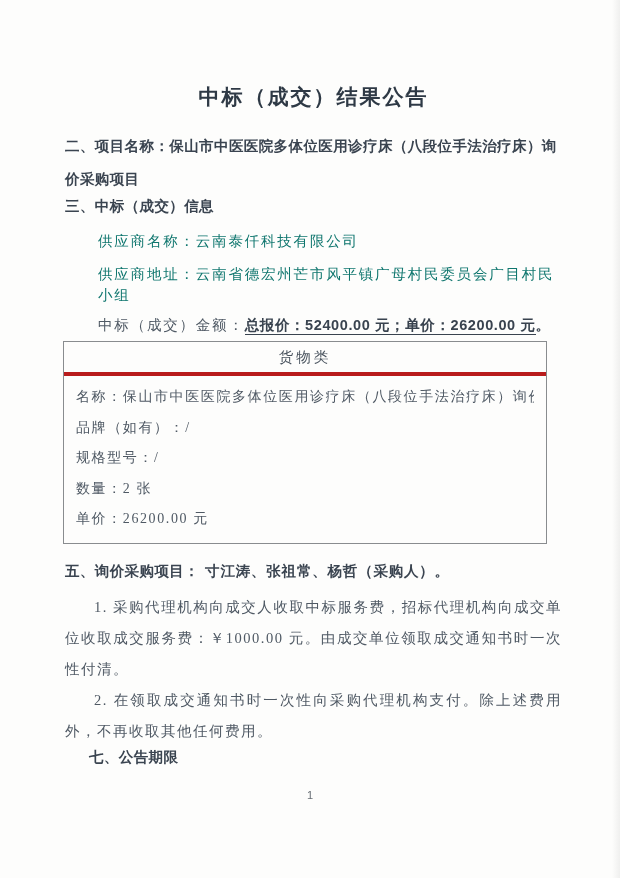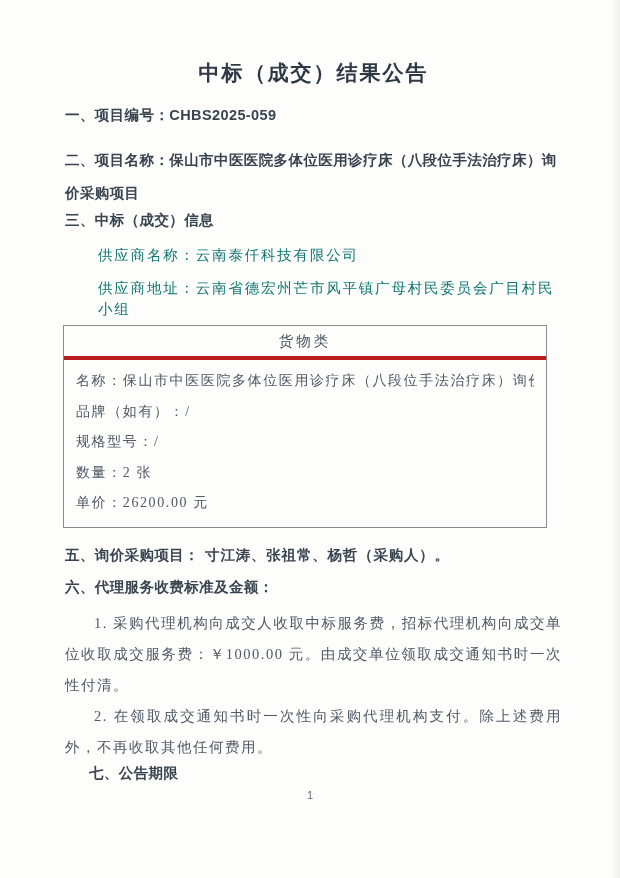--- a/index.html
+++ b/index.html
@@ -23,21 +23,21 @@
     top: 0; right: 0;
     width: 8px; height: 100%;
     background: linear-gradient(to right, rgba(0,0,0,0), rgba(120,120,120,0.10));
     pointer-events: none;
   }
   .content {
     padding: 0 58px 0 65px;
   }
   .doc-title {
     margin: 0;
-    padding-top: 58px;
+    padding-top: 82px;
     text-align: center;
     font-size: 21px;
     font-weight: bold;
     letter-spacing: 2px;
     color: #2e3945;
     line-height: 30px;
   }
   .h-line {
     font-size: 14.5px;
     font-weight: bold;
@@ -130,46 +130,45 @@
   }
 </style>
 </head>
 <body>
 
 <div class="page">
   <div class="content">
 
     <h1 class="doc-title">中标（成交）结果公告</h1>
 
-    <div class="h-line mt-s1"><span>一、项目编号：</span><span>CHBS2025-059</span></div>
 
     <div class="h-line mt-s2"><span>二、项目名称：</span><span>保山市中医医院多体位医用诊疗床（八段位手法治疗床）询价采购项目</span></div>
 
     <div class="h-line mt-s3">三、中标（成交）信息</div>
 
     <div class="serif-line indent-1 mt-sup1"><span>供应商名称：</span><span>云南泰仟科技有限公司</span></div>
 
     <div class="serif-line indent-1 mt-sup2"><span>供应商地址：</span><span>云南省德宏州芒市风平镇广母村民委员会广目村民小组</span></div>
 
+    <div class="h-line indent-1 mt-amt"><span class="amount-label">中标（成交）金额：</span><span class="amount-value">总报价：52400.00 元；单价：26200.00 元</span><span>。</span></div>
 
 
     <div class="goods-table">
       <div class="thead">货物类</div>
       <div class="tbody">
         <div class="trow">名称：保山市中医医院多体位医用诊疗床（八段位手法治疗床）询价采购项目</div>
         <div class="trow">品牌（如有）：/</div>
         <div class="trow">规格型号：/</div>
         <div class="trow">数量：2 张</div>
         <div class="trow">单价：26200.00 元</div>
       </div>
     </div>
 
     <div class="h-line mt-s5"><span>五、询价采购项目：</span><span class="s5-value">寸江涛、张祖常、杨哲（采购人）。</span></div>
 
-    <div class="h-line mt-s6">六、代理服务收费标准及金额：</div>
 
     <p class="para mt-p1">1. 采购代理机构向成交人收取中标服务费，招标代理机构向成交单位收取成交服务费：￥1000.00 元。由成交单位领取成交通知书时一次性付清。</p>
     <p class="para">2. 在领取成交通知书时一次性向采购代理机构支付。除上述费用外，不再收取其他任何费用。</p>
 
     <div class="h-line mt-s7">七、公告期限</div>
 
   </div>
 
   <div class="page-number">1</div>
 </div>

